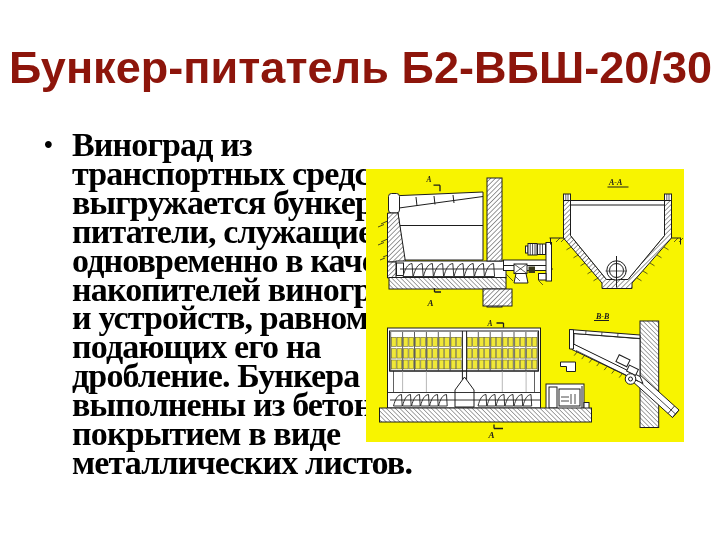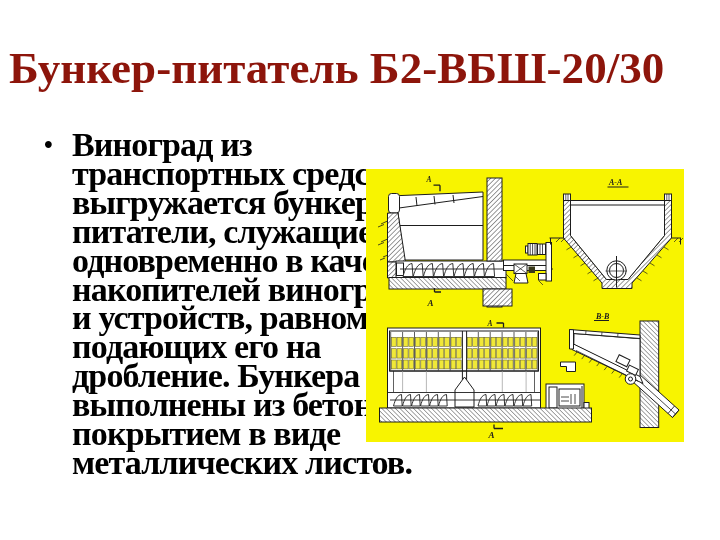--- a/index.html
+++ b/index.html
@@ -1,17 +1,17 @@
 <!DOCTYPE html>
 <html><head>
 <meta charset="utf-8">
 <style>
 html,body{margin:0;padding:0;}
 body{width:720px;height:540px;background:#ffffff;overflow:hidden;position:relative;font-family:"Liberation Sans",sans-serif;}
-.title{position:absolute;left:9px;top:41.5px;font-family:Liberation Serif, serif;font-weight:bold;font-size:45px;color:#8d150b;white-space:nowrap;letter-spacing:0.05px;}
+.title{position:absolute;left:9px;top:41.5px;font-family:Liberation Sans, sans-serif;font-weight:bold;font-size:45px;color:#8d150b;white-space:nowrap;letter-spacing:0.05px;}
 .body{position:absolute;left:72px;top:130.9px;white-space:nowrap;font-family:"Liberation Serif",serif;font-weight:bold;font-size:34px;letter-spacing:-0.85px;line-height:28.92px;color:#000000;}
 .bullet{position:absolute;left:44px;top:131px;font-family:"Liberation Serif",serif;font-weight:bold;font-size:25px;color:#000;}
 .panel{position:absolute;left:366px;top:169px;width:318px;height:273px;background:#f8f400;}
 </style>
 </head>
 <body>
 
 <div class="title">Бункер-питатель Б2-ВБШ-20/30</div>
 
 <div class="bullet">•</div>

